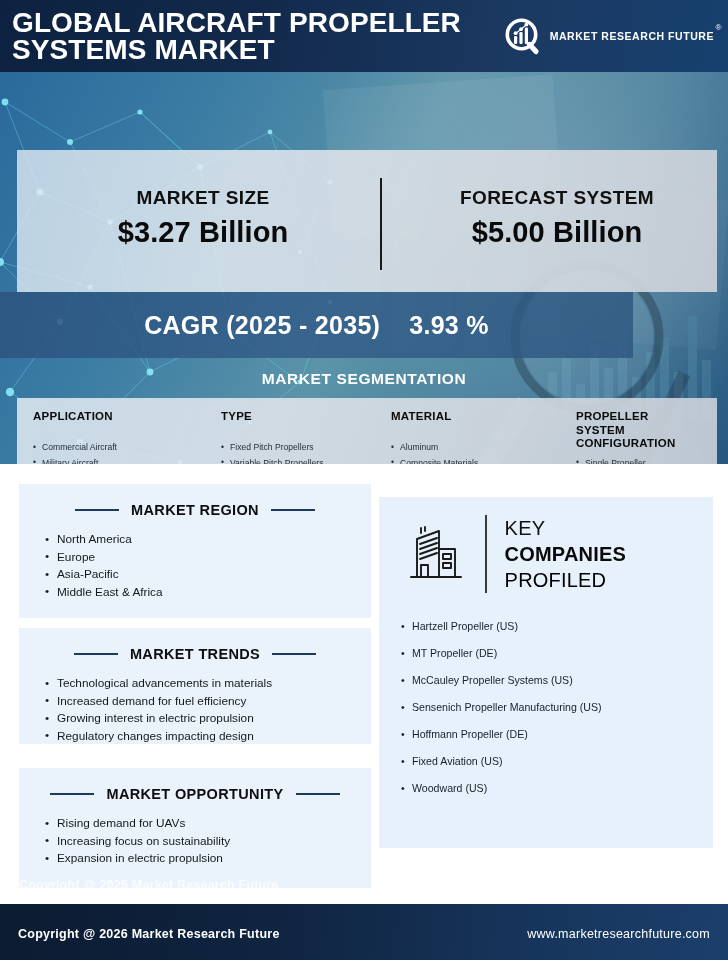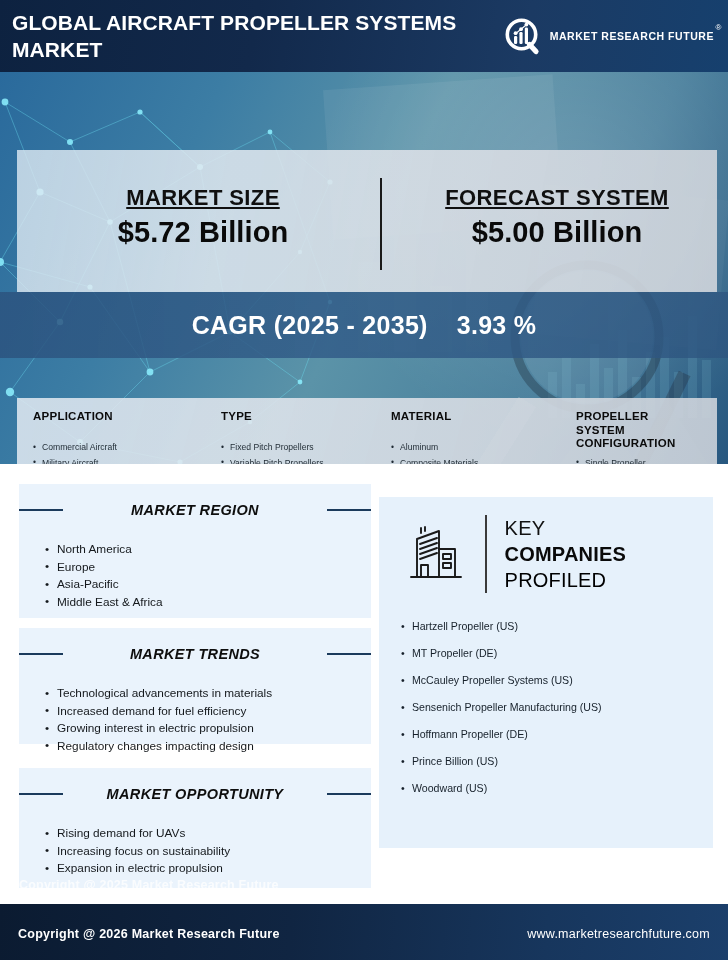--- a/index.html
+++ b/index.html
@@ -27,21 +27,21 @@
     left: 0; top: 0;
     width: 728px; height: 72px;
     background: linear-gradient(100deg, #0d2240 0%, #12294b 35%, #1b3a63 72%, #16406e 100%);
     overflow: hidden;
   }
   .header-title {
     position: absolute;
     left: 12px; top: 9px;
     width: 470px;
     color: #ffffff;
-    font-size: 21px;
+    font-size: 28px;
     font-weight: bold;
     line-height: 27px;
     letter-spacing: 0.1px;
     text-transform: uppercase;
     font-family: "Liberation Sans", sans-serif;
   }
   .logo-wrap {
     position: absolute;
     right: 14px; top: 16px;
     display: flex;
@@ -92,47 +92,46 @@
   }
   .size-cell {
     position: absolute;
     top: 36px;
     text-align: center;
     color: #0b0b0b;
   }
   .size-cell.left { left: 36px; width: 300px; }
   .size-cell.right { left: 390px; width: 300px; }
   .size-label {
-    font-size: 22px;
+    font-size: 19px;
     font-weight: bold;
     letter-spacing: 0.4px;
     line-height: 24px;
     color: #101010;
-    text-decoration: underline;
   }
   .size-value {
     font-size: 29px;
     font-weight: bold;
     letter-spacing: 0.1px;
     line-height: 38px;
     margin-top: 3px;
     color: #0a0a0a;
   }
   .size-divider {
     position: absolute;
     left: 363px; top: 28px;
     width: 2px; height: 92px;
     background: #1a1a1a;
   }
 
   
   .band-cagr {
     position: absolute;
     left: 0; top: 220px;
-    width: 728px; height: 66px;
+    width: 633px; height: 66px;
     background: linear-gradient(90deg, rgba(44,84,127,0.86) 0%, rgba(50,92,136,0.84) 45%, rgba(46,86,128,0.82) 100%);
     display: flex;
     align-items: center;
     justify-content: center;
   }
   .cagr-text {
     color: #ffffff;
     font-size: 25px;
     font-weight: bold;
     letter-spacing: 0.3px;
@@ -211,38 +210,37 @@
     background: #eaf3fc;
   }
   .card-region      { left: 19px;  top: 484px; width: 352px; height: 134px; }
   .card-trends      { left: 19px;  top: 628px; width: 352px; height: 116px; }
   .card-opportunity { left: 19px;  top: 768px; width: 352px; height: 120px; }
   .card-companies   { left: 379px; top: 497px; width: 334px; height: 351px; background: #e6f1fb; }
 
   .card-title-row {
     display: flex;
     align-items: center;
-    justify-content: space-between;
+    justify-content: center;
     gap: 12px;
     padding-top: 18px;
-    font-style: italic;
   }
   .card-title {
     font-size: 14.5px;
     font-weight: bold;
     color: #0e0e0e;
     letter-spacing: 0.35px;
     white-space: nowrap;
   }
   .title-rule {
     width: 44px; height: 2.5px;
     background: #1b3a5c;
     flex: 0 0 auto;
   }
-  .card-list { list-style: none; margin: 23px 0 0 26px; }
+  .card-list { list-style: none; margin: 13px 0 0 26px; }
   .card-list li {
     font-size: 11.8px;
     color: #14181c;
     line-height: 17.5px;
     padding-left: 12px;
     position: relative;
     white-space: nowrap;
   }
   .card-list li::before {
     content: "•";
@@ -443,33 +441,36 @@
         <circle cx="132" cy="80" r="72" fill="none" stroke="#1d2b3a" stroke-width="9"></circle>
         <circle cx="132" cy="80" r="66" fill="#cfe3ec" opacity="0.25"></circle>
         <rect x="28" y="135" width="20" height="135" fill="#c9d6de" opacity="0.6" transform="rotate(32 38 200)"></rect>
         <rect x="196" y="110" width="13" height="125" fill="#1b1b26" opacity="0.75" transform="rotate(26 202 172)"></rect>
       </g>
     </svg>
 
     <div class="panel-size">
       <div class="size-cell left">
         <div class="size-label">MARKET SIZE</div>
-        <div class="size-value">$5.72 Billion</div>
+        <div class="size-value">$3.27 Billion</div>
       </div>
       <div class="size-divider"></div>
       <div class="size-cell right">
         <div class="size-label">FORECAST SYSTEM</div>
         <div class="size-value">$5.00 Billion</div>
       </div>
     </div>
 
     <div class="band-cagr">
       <div class="cagr-text">CAGR (2025 - 2035)    3.93 %</div>
     </div>
 
+    <div class="seg-title-band">
+      <div class="seg-title">MARKET SEGMENTATION</div>
+    </div>
 
     <div class="seg-panel"></div>
     <div class="seg-cols">
 
       <div class="seg-col c0">
         <div class="seg-head">APPLICATION</div>
         <ul class="seg-list">
           <li>Commercial Aircraft</li>
           <li>Military Aircraft</li>
 
@@ -572,21 +573,21 @@
         <div class="kc-w2">COMPANIES</div>
         <div class="kc-w3">PROFILED</div>
       </div>
     </div>
     <ul class="kc-list">
       <li>Hartzell Propeller (US)</li>
       <li>MT Propeller (DE)</li>
       <li>McCauley Propeller Systems (US)</li>
       <li>Sensenich Propeller Manufacturing (US)</li>
       <li>Hoffmann Propeller (DE)</li>
-      <li>Prince Billion (US)</li>
+      <li>Fixed Aviation (US)</li>
       <li>Woodward (US)</li>
     </ul>
   </div>
 
   <div class="ghost-strip">
     <div class="ghost-left">Copyright @ 2025 Market Research Future</div>
     <div class="ghost-right">www.marketresearchfuture.com</div>
   </div>
 
   <div class="footer">

